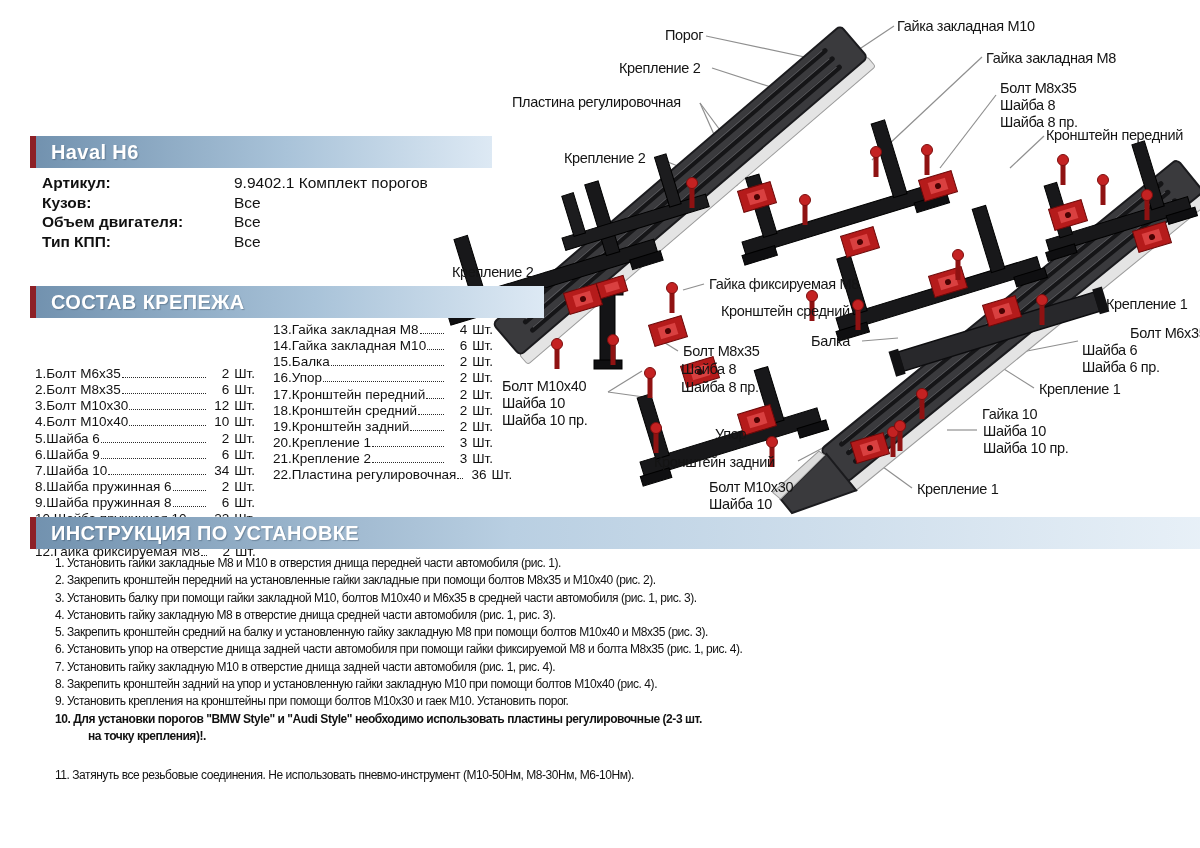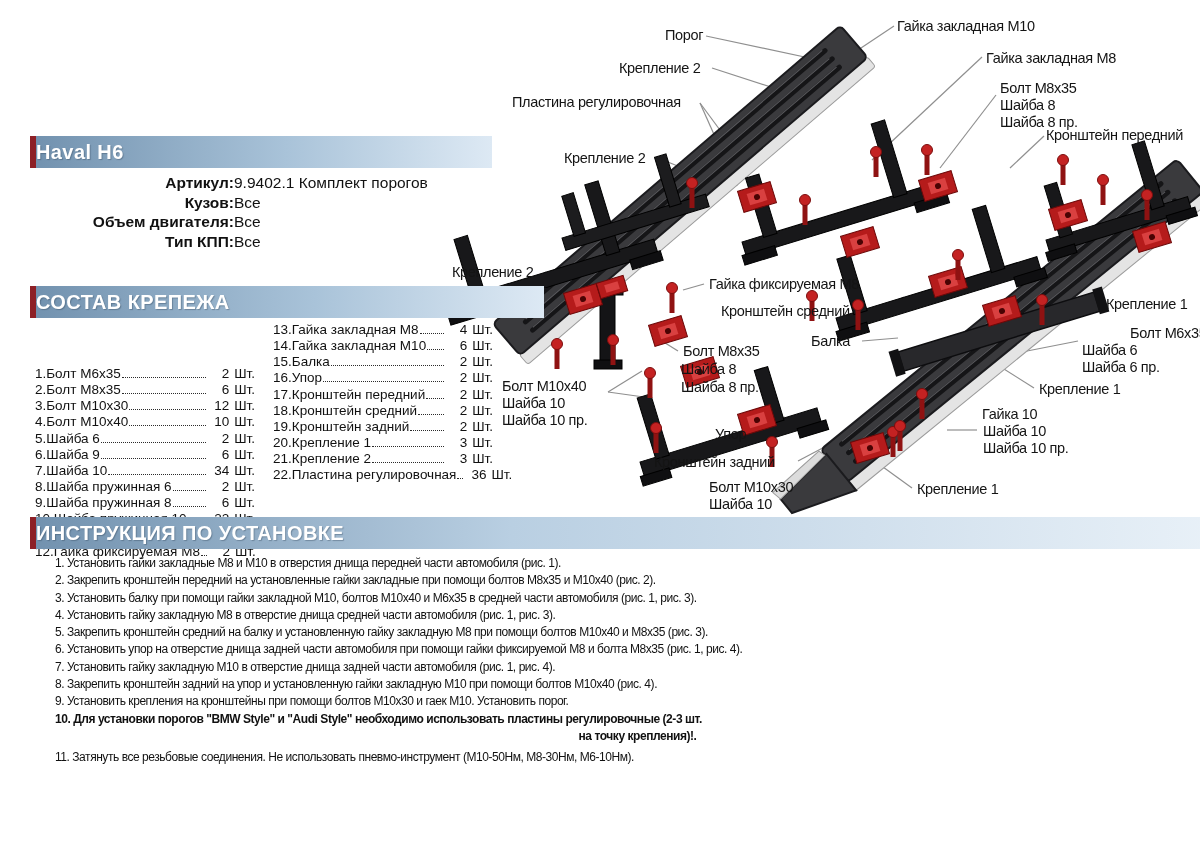--- a/index.html
+++ b/index.html
@@ -6,43 +6,43 @@
   body{
     width:1200px;height:848px;position:relative;overflow:hidden;
     background:#ffffff;
     font-family:"Liberation Sans", sans-serif;
     color:#111;
   }
   .bar{
     position:absolute;height:32px;box-sizing:border-box;
     background:linear-gradient(90deg,#7292af 0%,#a9c3d9 55%,#dde9f4 100%);
     border-left:6px solid #8d2026;
-    display:flex;align-items:center;
+    display:flex;align-items:center;padding-left:15px;
     color:#fff;font-weight:bold;font-size:20px;letter-spacing:0.4px;
     text-shadow:1px 1px 1px rgba(40,60,80,.35);
   }
   .bar-wide{background:linear-gradient(90deg,#7292af 0%,#b9cfe2 40%,#e9f1f8 100%);}
-  .specs{position:absolute;left:42px;top:173px;width:450px;font-size:15.5px;line-height:19.6px;text-align:right;}
+  .specs{position:absolute;left:42px;top:173px;width:450px;font-size:15.5px;line-height:19.6px;}
   .spec-row{display:flex;}
   .spec-label{font-weight:bold;width:192px;flex:0 0 192px;}
   .spec-value{font-weight:normal;}
   .parts{position:absolute;left:5px;top:322px;width:488px;display:flex;font-size:13.5px;line-height:16.15px;}
   .pcol{box-sizing:border-box;}
   .pcol1{width:250px;padding-left:30px;margin-top:44px;}
   .pcol2{width:238px;padding-left:18px;}
   .part-row{display:flex;align-items:baseline;}
   .pname{white-space:nowrap;}
   .dots{flex:1;border-bottom:1.6px dotted #2b2b2b;margin:0 3px 3px 1px;min-width:6px;}
   .pqty{width:20px;text-align:right;margin-right:5px;flex:0 0 20px;}
   .punit{flex:0 0 auto;}
   .instructions{position:absolute;left:55px;top:555px;width:1132px;font-size:12px;line-height:17.3px;letter-spacing:-0.45px;}
   .instr-item{white-space:nowrap;}
   .instr-bold{font-weight:bold;}
-  .instr-line2{margin-left:33px;text-align:center;}
-  .instr-gap{margin-top:4px;}
+  .instr-line2{margin-left:33px;}
+  .instr-gap{margin-top:22px;}
   .dlabel{
     position:absolute;font-size:14.5px;letter-spacing:-0.35px;color:#141414;
     white-space:nowrap;line-height:16px;
   }
   svg{position:absolute;left:0;top:0;}
 </style>
 </head>
 <body>
 
 <svg width="1200" height="848" viewBox="0 0 1200 848">

